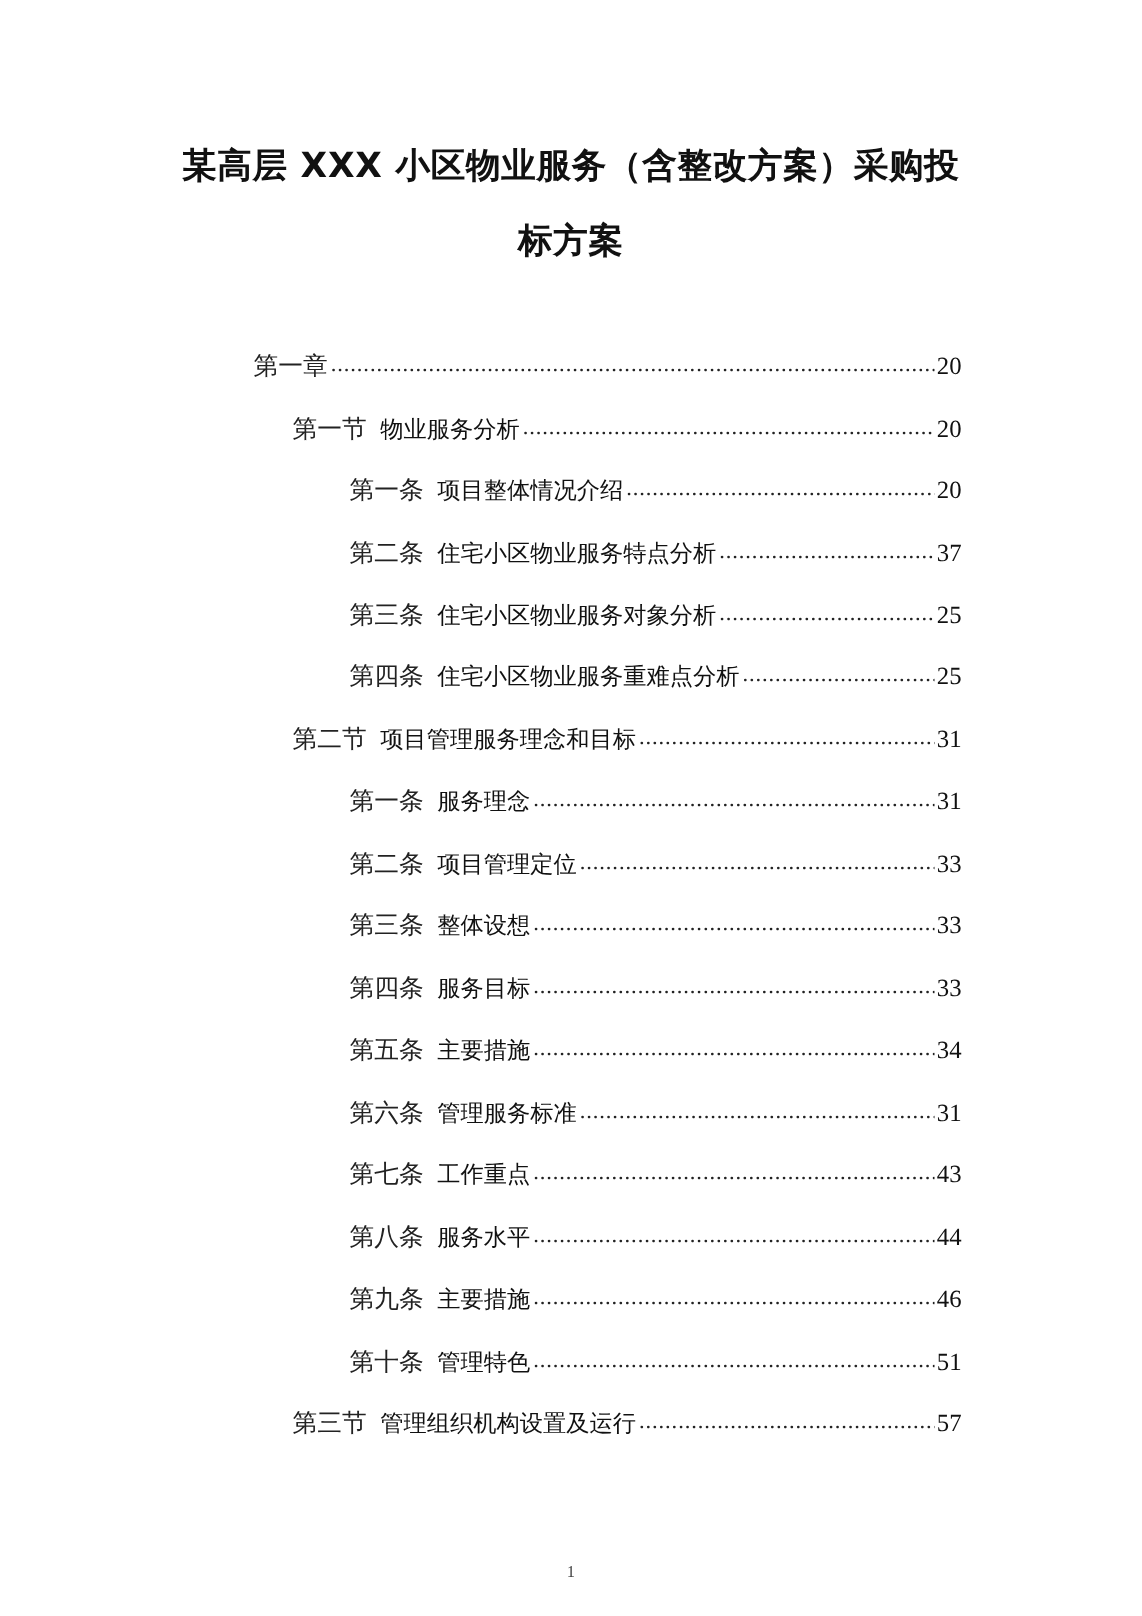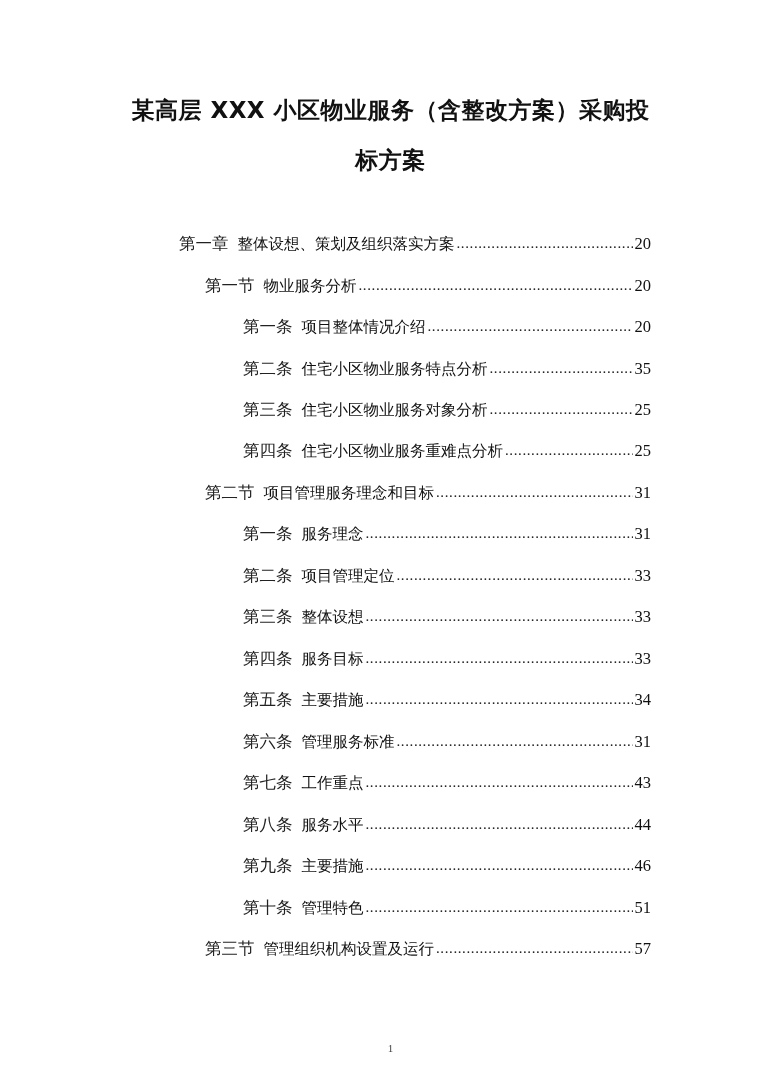--- a/index.html
+++ b/index.html
@@ -9,21 +9,21 @@
     }
     body {
       width: 761px;
       height: 1077px;
       position: relative;
       overflow: hidden;
       color: #111111;
     }
     .page {
       position: absolute;
-      left: 10px; top: 0;
+      left: 0; top: 0;
       width: 747px;
       height: 1077px;
       background: #ffffff;
       text-decoration: underline;
     }
     .title {
       position: absolute;
       left: 0;
       width: 761px;
       text-align: center;
@@ -116,41 +116,40 @@
 
 <div class="page">
 
   <div class="title title-line1">某高层 XXX 小区物业服务（含整改方案）采购投</div>
   <div class="title title-line2">标方案</div>
 
 
   <div class="toc">
     <div class="toc-row lvl1" style="top:233px">
       <span class="toc-num">第一章</span>
-      <span class="toc-label">整体设想、策划及组织落实方案</span>
       <span class="toc-leader"></span>
       <span class="toc-page">20</span>
     </div>
     <div class="toc-row lvl2" style="top:275px">
       <span class="toc-num">第一节</span>
       <span class="toc-label">物业服务分析</span>
       <span class="toc-leader"></span>
       <span class="toc-page">20</span>
     </div>
     <div class="toc-row lvl3" style="top:316px">
       <span class="toc-num">第一条</span>
       <span class="toc-label">项目整体情况介绍</span>
       <span class="toc-leader"></span>
       <span class="toc-page">20</span>
     </div>
     <div class="toc-row lvl3" style="top:358px">
       <span class="toc-num">第二条</span>
       <span class="toc-label">住宅小区物业服务特点分析</span>
       <span class="toc-leader"></span>
-      <span class="toc-page">35</span>
+      <span class="toc-page">37</span>
     </div>
     <div class="toc-row lvl3" style="top:399px">
       <span class="toc-num">第三条</span>
       <span class="toc-label">住宅小区物业服务对象分析</span>
       <span class="toc-leader"></span>
       <span class="toc-page">25</span>
     </div>
     <div class="toc-row lvl3" style="top:440px">
       <span class="toc-num">第四条</span>
       <span class="toc-label">住宅小区物业服务重难点分析</span>

